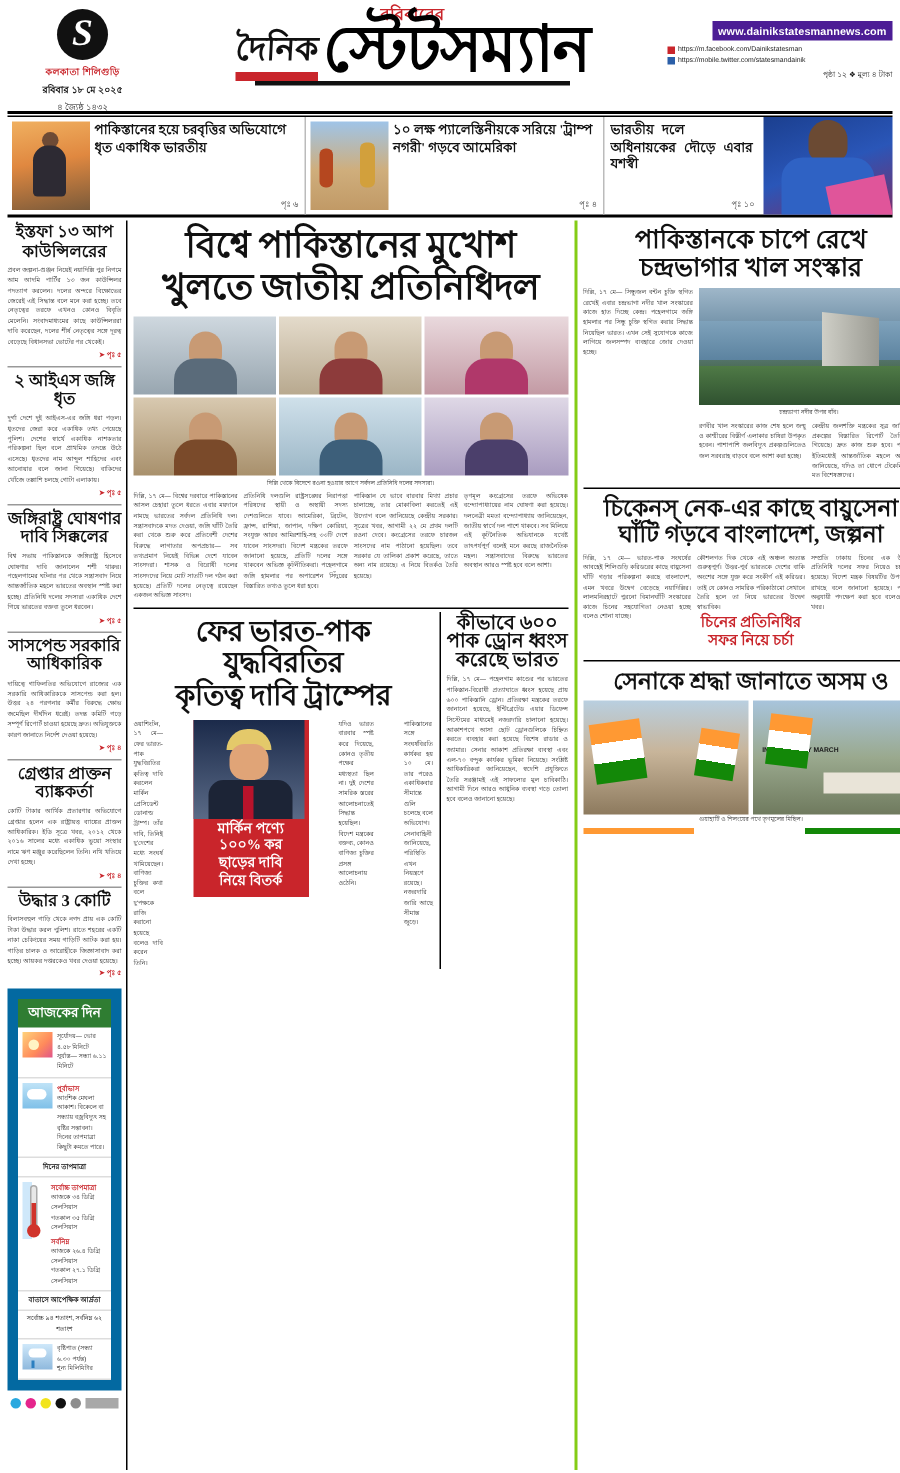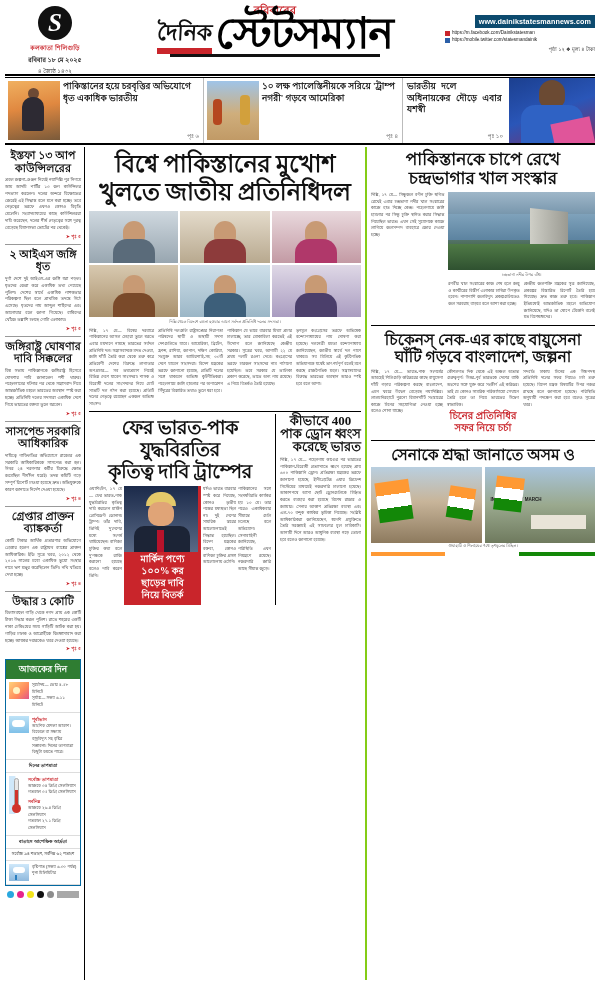--- a/index.html
+++ b/index.html
@@ -27,21 +27,21 @@
                font-weight:bold; letter-spacing:.3px; line-height:1; margin-bottom:-2px;}
   .mh-titlewrap { display:flex; align-items:flex-end; justify-content:center; gap:3px; }
   .mh-dainik { font-family:"Liberation Serif", serif; font-weight:bold; font-size:22px;
                color:#111; line-height:1; transform:skewX(-3deg); position:relative; top:-2px;}
   .mh-dainik-bar { height:6px; background:#c9252b; margin-top:2px; }
   .mh-main { font-family:"Liberation Serif", serif; font-weight:bold; font-size:43px;
              color:#000; line-height:.92; letter-spacing:-1px; }
   .mh-underline { height:3px; background:#111; width:62%; margin:0 auto; }
 
   .mh-right { width:150px; padding-top:6px; text-align:right; }
-  .mh-url { background:#0c4a6e; color:#fff; font-size:7.2px; font-weight:bold;
+  .mh-url { background:#4c1d95; color:#fff; font-size:7.2px; font-weight:bold;
             padding:2px 4px; display:inline-block; letter-spacing:.1px; }
   .mh-social { margin-top:2px; font-size:4.6px; color:#222; line-height:1.5; }
   .mh-social .row { display:flex; align-items:center; justify-content:flex-start; gap:2px; }
   .sq { width:5px; height:5px; display:inline-block; flex:0 0 5px; }
   .sq.fb { background:#c9252b; }
   .sq.tw { background:#2b5fa8; }
   .mh-pages { font-size:5px; margin-top:2px; color:#111; }
 
   
   .strip { display:flex; border-bottom:2px solid #000; border-top:1px solid #000; height:68px; margin-top:1px; }
@@ -90,21 +90,21 @@
   .col-right{ width:228px; flex:0 0 228px; padding-left:4px; }
 
   
   .lhead { font-family:"Liberation Serif", serif; font-weight:bold; font-size:11px;
            text-align:center; line-height:1.15; color:#111; margin:2px 0 3px 0; }
   .lbody { font-size:4.2px; line-height:1.62; text-align:justify; color:#222; }
   .lpage { font-size:4.6px; color:#c9252b; text-align:right; font-weight:bold; margin-top:1px;}
   .ldiv { border-top:1px solid #999; margin:3px 0; }
 
   
-  .wx { border:1px solid #0369a1; margin-top:6px; }
+  .wx { border:7px solid #0369a1; margin-top:6px; }
   .wx-title { background:#2f7d32; color:#fff; font-family:"Liberation Serif", serif;
               font-weight:bold; font-size:9px; text-align:center; padding:2px 0; }
   .wx-row { display:flex; gap:3px; padding:3px; border-bottom:1px solid #ddd; align-items:flex-start;}
   .wx-ico { width:20px; height:17px; flex:0 0 20px; }
   .wx-ico.sun { background:linear-gradient(135deg,#ffd27a,#ff8a5b 60%,#e0558a); position:relative;}
   .wx-ico.sun:after{content:"";position:absolute;left:4px;top:5px;width:7px;height:7px;background:#fff3c4;border-radius:50%;}
   .wx-ico.cloud { background:linear-gradient(180deg,#bfe3f7,#7fc0e8); position:relative;}
   .wx-ico.cloud:after{content:"";position:absolute;left:3px;top:4px;width:13px;height:7px;background:#fff;border-radius:6px;}
   .wx-ico.rain { background:linear-gradient(180deg,#cfe8fa,#8fb9dd); position:relative;}
   .wx-ico.rain:after{content:"";position:absolute;left:4px;top:3px;width:12px;height:6px;background:#fff;border-radius:5px;}
@@ -135,21 +135,21 @@
   .ph .torso{ position:absolute; left:50%; bottom:0; margin-left:-21px; width:42px; height:24px;
               border-radius:14px 14px 0 0;}
   .ph1{background:linear-gradient(180deg,#cfd8df,#98a6b0);} .ph1 .torso{background:#5a6b7a;}
   .ph2{background:linear-gradient(180deg,#e4dbcb,#b8a98f);} .ph2 .torso{background:#8d3b3b;}
   .ph3{background:linear-gradient(180deg,#e9d9dd,#c39aa4);} .ph3 .torso{background:#b0386a;}
   .ph4{background:linear-gradient(180deg,#d8c9b0,#a8906c);} .ph4 .torso{background:#7a4a2a;}
   .ph5{background:linear-gradient(180deg,#cfe0ea,#9bb6c6);} .ph5 .torso{background:#3d5f7a;}
   .ph6{background:linear-gradient(180deg,#dfd8e6,#a99cc0);} .ph6 .torso{background:#4b3f6b;}
   .cap { font-size:4px; color:#333; text-align:center; margin-bottom:2px; }
 
-  .cols3 { display:flex; gap:2px; }
+  .cols3 { display:flex; gap:20px; }
   .cols4 { display:flex; gap:4px; }
   .tcol { flex:1; font-size:4.15px; line-height:1.6; text-align:justify; color:#222; }
 
   .trump-photo { width:74px; height:66px; background:linear-gradient(180deg,#1b2a4a,#5a6a86);
                  position:relative; overflow:hidden; float:left; margin:0 3px 2px 0;}
   .trump-photo .hair{position:absolute;left:22px;top:6px;width:30px;height:14px;background:#e4c96a;border-radius:14px 14px 0 0;}
   .trump-photo .fc{position:absolute;left:24px;top:16px;width:26px;height:24px;background:#e0a477;border-radius:10px;}
   .trump-photo .suit{position:absolute;left:10px;bottom:0;width:56px;height:26px;background:#1c2436;border-radius:10px 10px 0 0;}
   .trump-photo .tie{position:absolute;left:33px;bottom:0;width:7px;height:22px;background:#b8132b;}
   .redcap { background:#c9252b; color:#fff; font-family:"Liberation Serif", serif;
@@ -420,23 +420,23 @@
                 <div>ছাড়ের দাবি</div>
                 <div>নিয়ে বিতর্ক</div>
               </div>
             </div>
             <div class="tcol">যদিও ভারত বারবার স্পষ্ট করে দিয়েছে, কোনও তৃতীয় পক্ষের মধ্যস্থতা ছিল না। দুই দেশের সামরিক স্তরের আলোচনাতেই সিদ্ধান্ত হয়েছিল। বিদেশ মন্ত্রকের বক্তব্য, কোনও বাণিজ্য চুক্তির প্রসঙ্গ আলোচনায় ওঠেনি।</div>
             <div class="tcol">পাকিস্তানের সঙ্গে সংঘর্ষবিরতি কার্যকর হয় ১০ মে। তার পরেও একাধিকবার সীমান্তে গুলি চলেছে বলে অভিযোগ। সেনাবাহিনী জানিয়েছে, পরিস্থিতি এখন নিয়ন্ত্রণে রয়েছে। নজরদারি জারি আছে সীমান্ত জুড়ে।</div>
           </div>
         </div>
 
         <div style="width:86px;flex:0 0 86px;border-left:1px solid #000;padding-left:4px;">
-          <div class="mhead" style="font-size:13px;">কীভাবে 400</div>
+          <div class="mhead" style="font-size:13px;">কীভাবে ৬০০</div>
           <div class="mhead" style="font-size:13px;margin-top:-2px;">পাক ড্রোন ধ্বংস</div>
-          <div class="mhead" style="font-size:13px;margin-top:-2px;text-align:right;">করেছে ভারত</div>
+          <div class="mhead" style="font-size:13px;margin-top:-2px;">করেছে ভারত</div>
           <div class="tcol" style="margin-top:3px;">দিল্লি, ১৭ মে— পহেলগাম কাণ্ডের পর ভারতের পাকিস্তান-বিরোধী প্রত্যাঘাতে ধ্বংস হয়েছে প্রায় ৬০০ পাকিস্তানি ড্রোন। প্রতিরক্ষা মন্ত্রকের তরফে জানানো হয়েছে, ইন্টিগ্রেটেড এয়ার ডিফেন্স সিস্টেমের মাধ্যমেই নজরদারি চালানো হয়েছে।
 
 আকাশপথে আসা ছোট ড্রোনগুলিকে চিহ্নিত করতে ব্যবহার করা হয়েছে বিশেষ রাডার ও জ্যামার। সেনার আকাশ প্রতিরক্ষা ব্যবস্থা এবং এল-৭০ বন্দুক কার্যকর ভূমিকা নিয়েছে।
 
 সংশ্লিষ্ট আধিকারিকরা জানিয়েছেন, স্বদেশি প্রযুক্তিতে তৈরি সরঞ্জামই এই সাফল্যের মূল চাবিকাঠি। আগামী দিনে আরও আধুনিক ব্যবস্থা গড়ে তোলা হবে বলেও জানানো হয়েছে।</div>
         </div>
       </div>
     </div>
 
     <div class="col-right">

